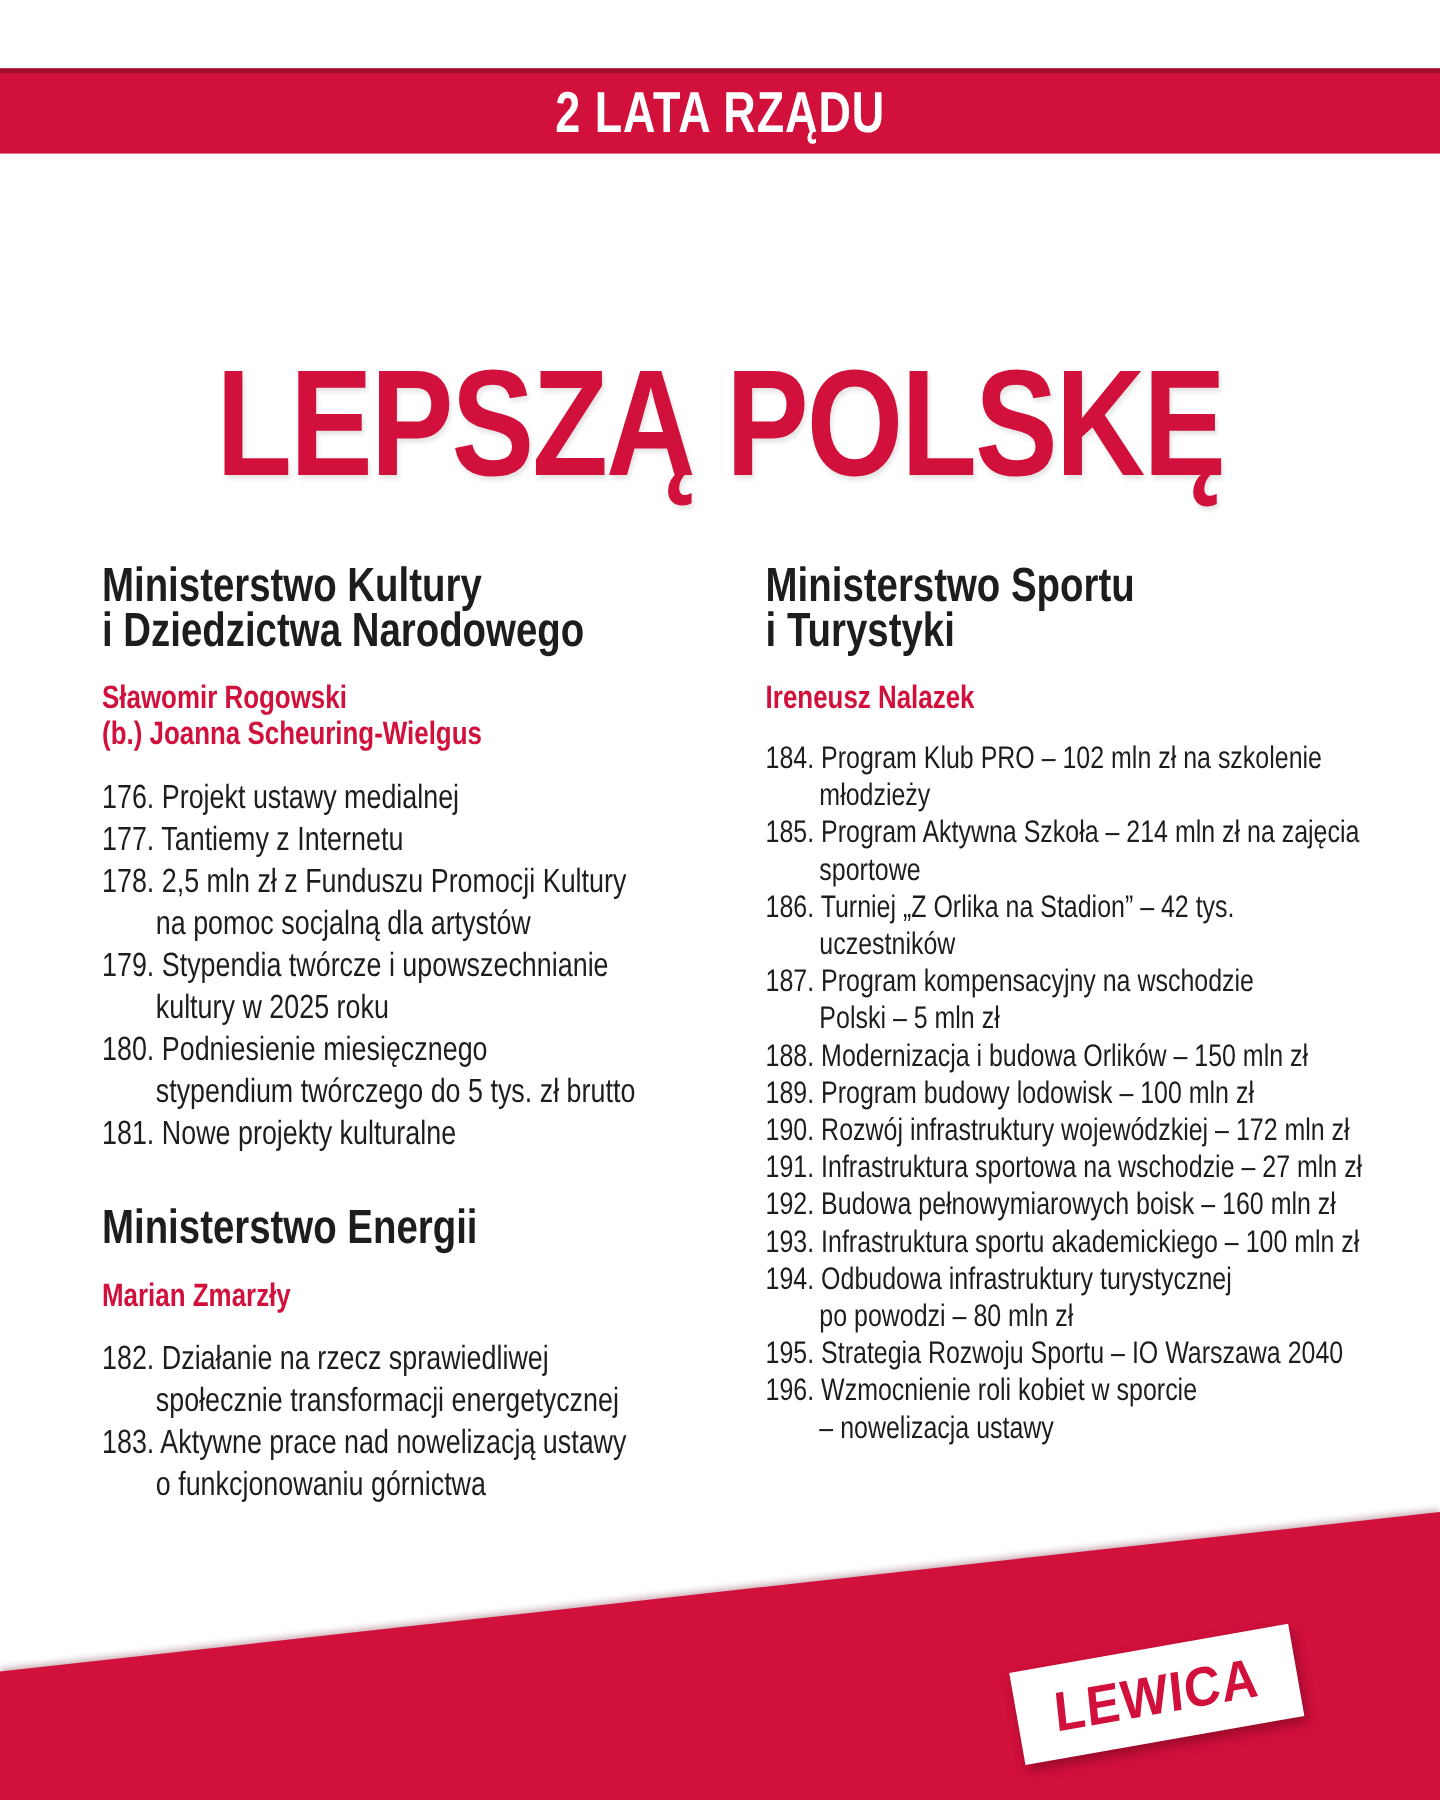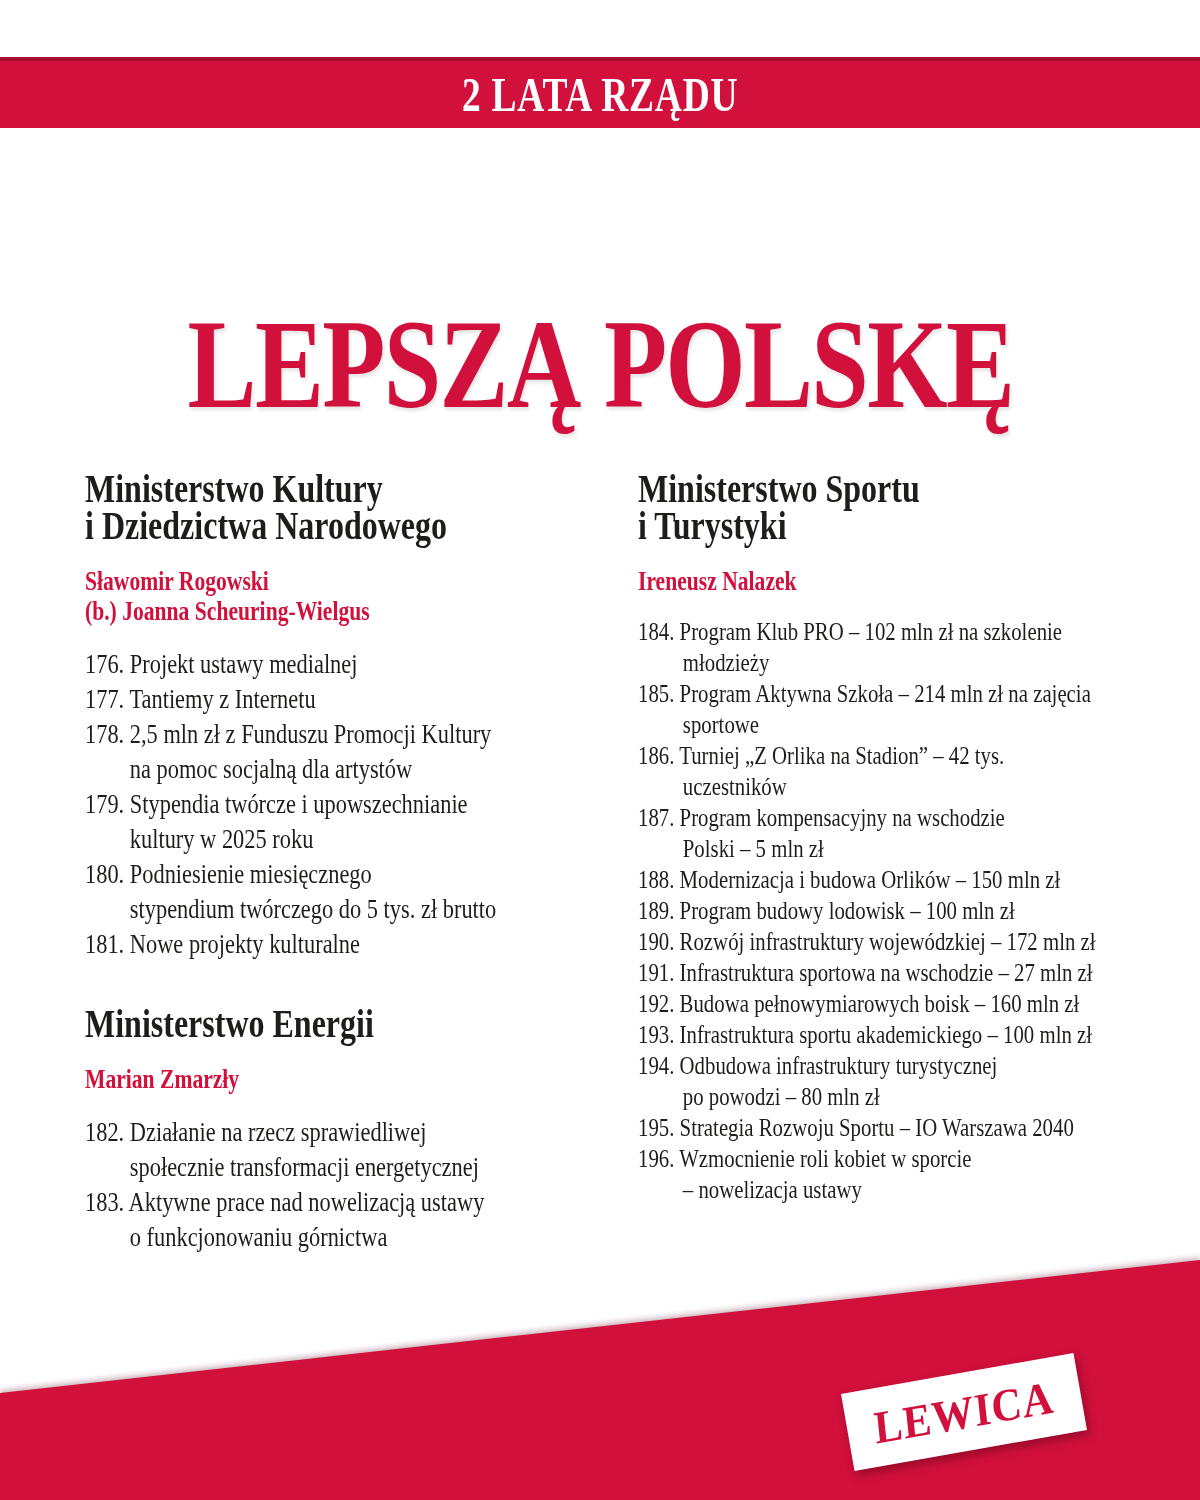--- a/index.html
+++ b/index.html
@@ -4,38 +4,38 @@
 <style>
   :root{
     --red:#d1103c;
     --dark-red:#a30d30;
     --ink:#1d1d1b;
     --white:#ffffff;
   }
   html,body{margin:0;padding:0;background:#fff;}
   .poster{
     position:relative;width:1200px;height:1500px;background:var(--white);
-    overflow:hidden;font-family:Liberation Serif, serif;
+    overflow:hidden;font-family:Liberation Sans, sans-serif;
   }
   
   .banner{
     position:absolute;top:57px;left:0;width:1200px;height:71px;
     background:var(--red);border-top:4px solid var(--dark-red);box-sizing:border-box;
     display:flex;align-items:center;justify-content:center;
   }
   .banner-title{
     color:#fff;font-weight:bold;font-size:48px;letter-spacing:1px;
     transform:scaleX(0.78);white-space:nowrap;
   }
   
   .headline-line{position:absolute;left:0;width:1200px;text-align:center;color:var(--red);font-weight:bold;}
   .headline-line .hl-inner{display:inline-block;white-space:nowrap;text-shadow:2px 3px 4px rgba(40,40,40,0.12);}
   .headline-1{top:120px;font-size:190px;line-height:1.1;letter-spacing:-4px;}
   .headline-1 .hl-inner{transform:scaleX(0.95);}
-  .headline-2{top:296px;font-size:126px;line-height:1.1;letter-spacing:-2px;}
+  .headline-2{top:284px;font-size:126px;line-height:1.1;letter-spacing:-2px;}
   .headline-2 .hl-inner{transform:scaleX(0.82);}
   
   .col{position:absolute;top:470px;transform:scaleX(0.8);transform-origin:0 0;color:var(--ink);}
   .col-left{left:85px;width:680px;}
   .col-right{left:638px;width:720px;}
   .section + .section{margin-top:44px;}
   .section-title{
     margin:0;font-size:40px;line-height:37px;font-weight:bold;color:var(--ink);
     white-space:pre-line;
   }

